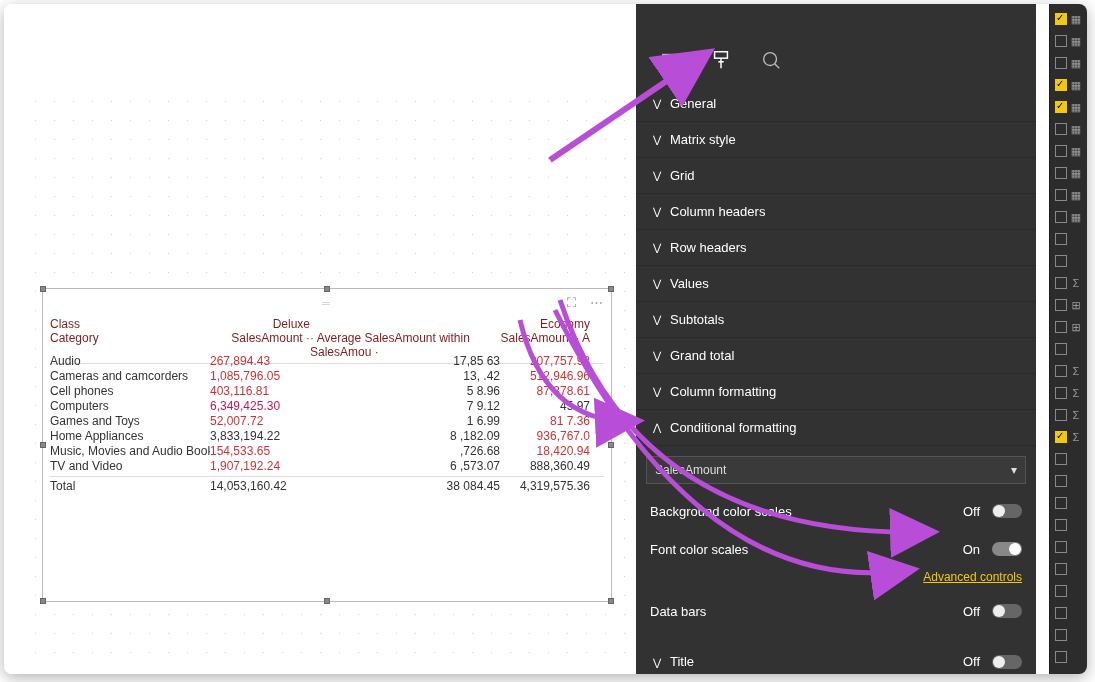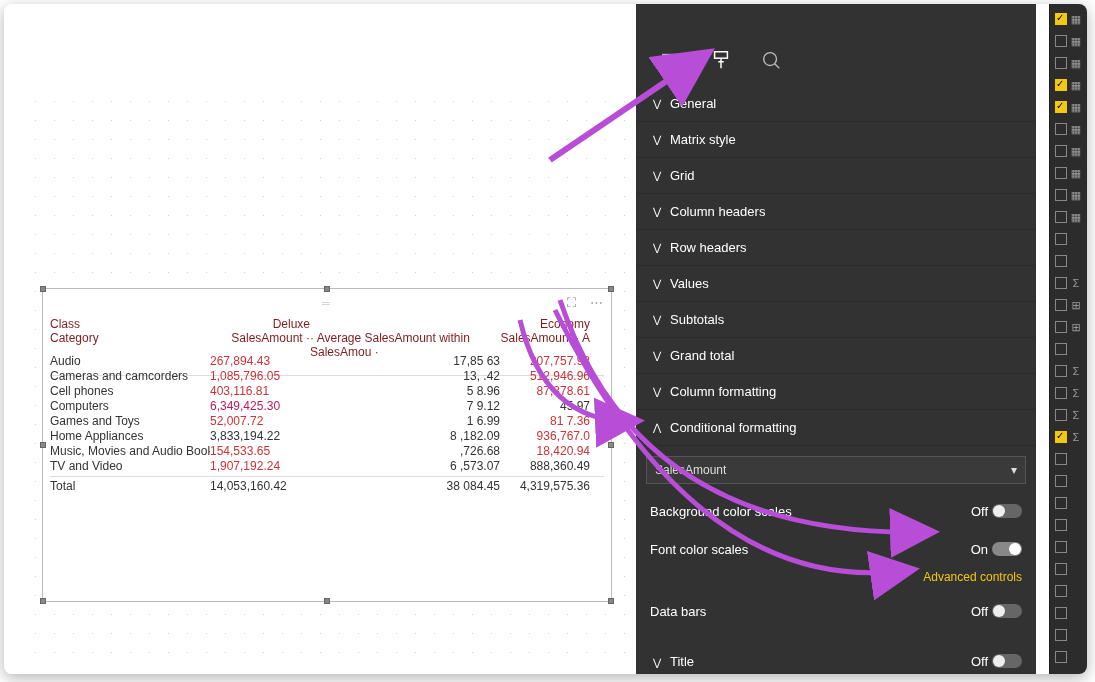--- a/index.html
+++ b/index.html
@@ -9,21 +9,21 @@
 .dots{position:absolute;left:18px;top:84px;width:604px;height:582px;background-image:radial-gradient(circle,#d0d0d0 0.6px,transparent 0.6px);background-size:19px 19px;background-position:4px 4px}
 .viz-frame{position:absolute;left:38px;top:284px;width:570px;height:314px;background:#fff;border:1px solid #bbb}
 .viz-handles .h{position:absolute;width:6px;height:6px;background:#888;border:1px solid #666}
 .viz-handles .h1{left:-3px;top:-3px}.viz-handles .h2{left:50%;top:-3px;margin-left:-3px}.viz-handles .h3{right:-3px;top:-3px}
 .viz-handles .h4{left:-3px;top:50%;margin-top:-3px}.viz-handles .h5{right:-3px;top:50%;margin-top:-3px}
 .viz-handles .h6{left:-3px;bottom:-3px}.viz-handles .h7{left:50%;bottom:-3px;margin-left:-3px}.viz-handles .h8{right:-3px;bottom:-3px}
 .viz-toolbar{position:absolute;top:6px;right:8px;display:flex;gap:14px;color:#888;font-size:13px}
 .viz-grip{position:absolute;top:8px;left:50%;transform:translateX(-50%);color:#ccc;font-size:11px;letter-spacing:2px}
 .matrix-head{position:absolute;top:28px;left:7px;right:7px;font-size:12px;color:#7f1d1d}
 .matrix-head .row1{display:flex}
-.matrix-head .row2{display:flex;border-bottom:1px solid #ddd;padding-bottom:16px;margin-bottom:4px}
+.matrix-head .row2{display:flex;border-bottom:1px solid #ddd;padding-bottom:4px;margin-bottom:4px}
 .matrix-head .c1{width:160px}
 .matrix-head .c2{width:100px;text-align:right}
 .matrix-head .c3{width:190px;}
 .matrix-head .c4{width:90px;text-align:right}
 .matrix-body{position:absolute;top:65px;left:7px;right:7px;font-size:12px;color:#333}
 .mrow{display:flex;line-height:15px;height:15px}
 .mrow .c1{width:160px;white-space:nowrap;overflow:hidden}
 .mrow .c2{width:100px;}
 .mrow .c3{width:190px;text-align:right}
 .mrow .c4{width:90px;text-align:right}
@@ -31,26 +31,26 @@
 .red{color:#cc3335}
 .teal{color:#be185d}
 .panel{position:absolute;left:632px;top:0;width:400px;height:682px;background:#323232;color:#fff;font-size:13px}
 .panel-icons{height:50px;margin-top:32px;display:flex;align-items:center;gap:28px;padding-left:24px}
 .panel-icons svg{width:22px;height:22px}
 .section{display:flex;align-items:center;height:36px;border-bottom:1px solid #2a2a2a;padding-left:14px;cursor:pointer;font-size:13px;color:#fff}
 .chevron{display:inline-block;width:14px;text-align:center;margin-right:6px;font-size:10px}
 .subpanel{padding:0}
 .field-select{margin:10px 10px 8px 10px;height:28px;background:#3a3a3a;border:1px solid #555;display:flex;align-items:center;padding:0 8px;font-size:12px;color:#ddd;justify-content:space-between}
 .toggle-row{display:flex;align-items:center;justify-content:space-between;height:38px;padding:0 14px 0 14px;font-size:13px}
-.toggle{display:flex;gap:4px}
+.toggle{display:flex;align-items:center;gap:12px}
 .toggle-track{width:30px;height:14px;background:#666;border-radius:8px;position:relative}
 .toggle-track .knob{position:absolute;width:12px;height:12px;border-radius:50%;background:#eee;top:1px;left:1px}
 .toggle-track.on{background:#888}
 .toggle-track.on .knob{background:#fff;left:17px}
-.adv-link{color:#f2c811;font-size:12px;text-align:right;padding:2px 14px 8px 0;cursor:pointer}
+.adv-link{color:#f2c811;text-decoration:underline;font-size:12px;text-align:right;padding:2px 14px 8px 0;cursor:pointer}
 .field-strip{position:absolute;right:0;top:0;width:38px;height:682px;background:#2c2c2c;border-left:1px solid #1e1e1e;display:flex;flex-direction:column;padding-top:4px}
 .field-item{height:22px;display:flex;align-items:center;justify-content:center;gap:3px}
 .chk{width:12px;height:12px;border:1px solid #888;background:#2c2c2c}
 .chk.on{background:#f2c811;border-color:#f2c811;position:relative}
 .chk.on::after{content:'✓';position:absolute;font-size:10px;color:#000;left:0;top:-2px}
 .ficon{width:12px;height:12px;font-size:11px;color:#999;text-align:center}
 .arrows{position:absolute;left:0;top:0;width:1095px;height:682px;pointer-events:none}
 </style>
 </head>
 <body>

